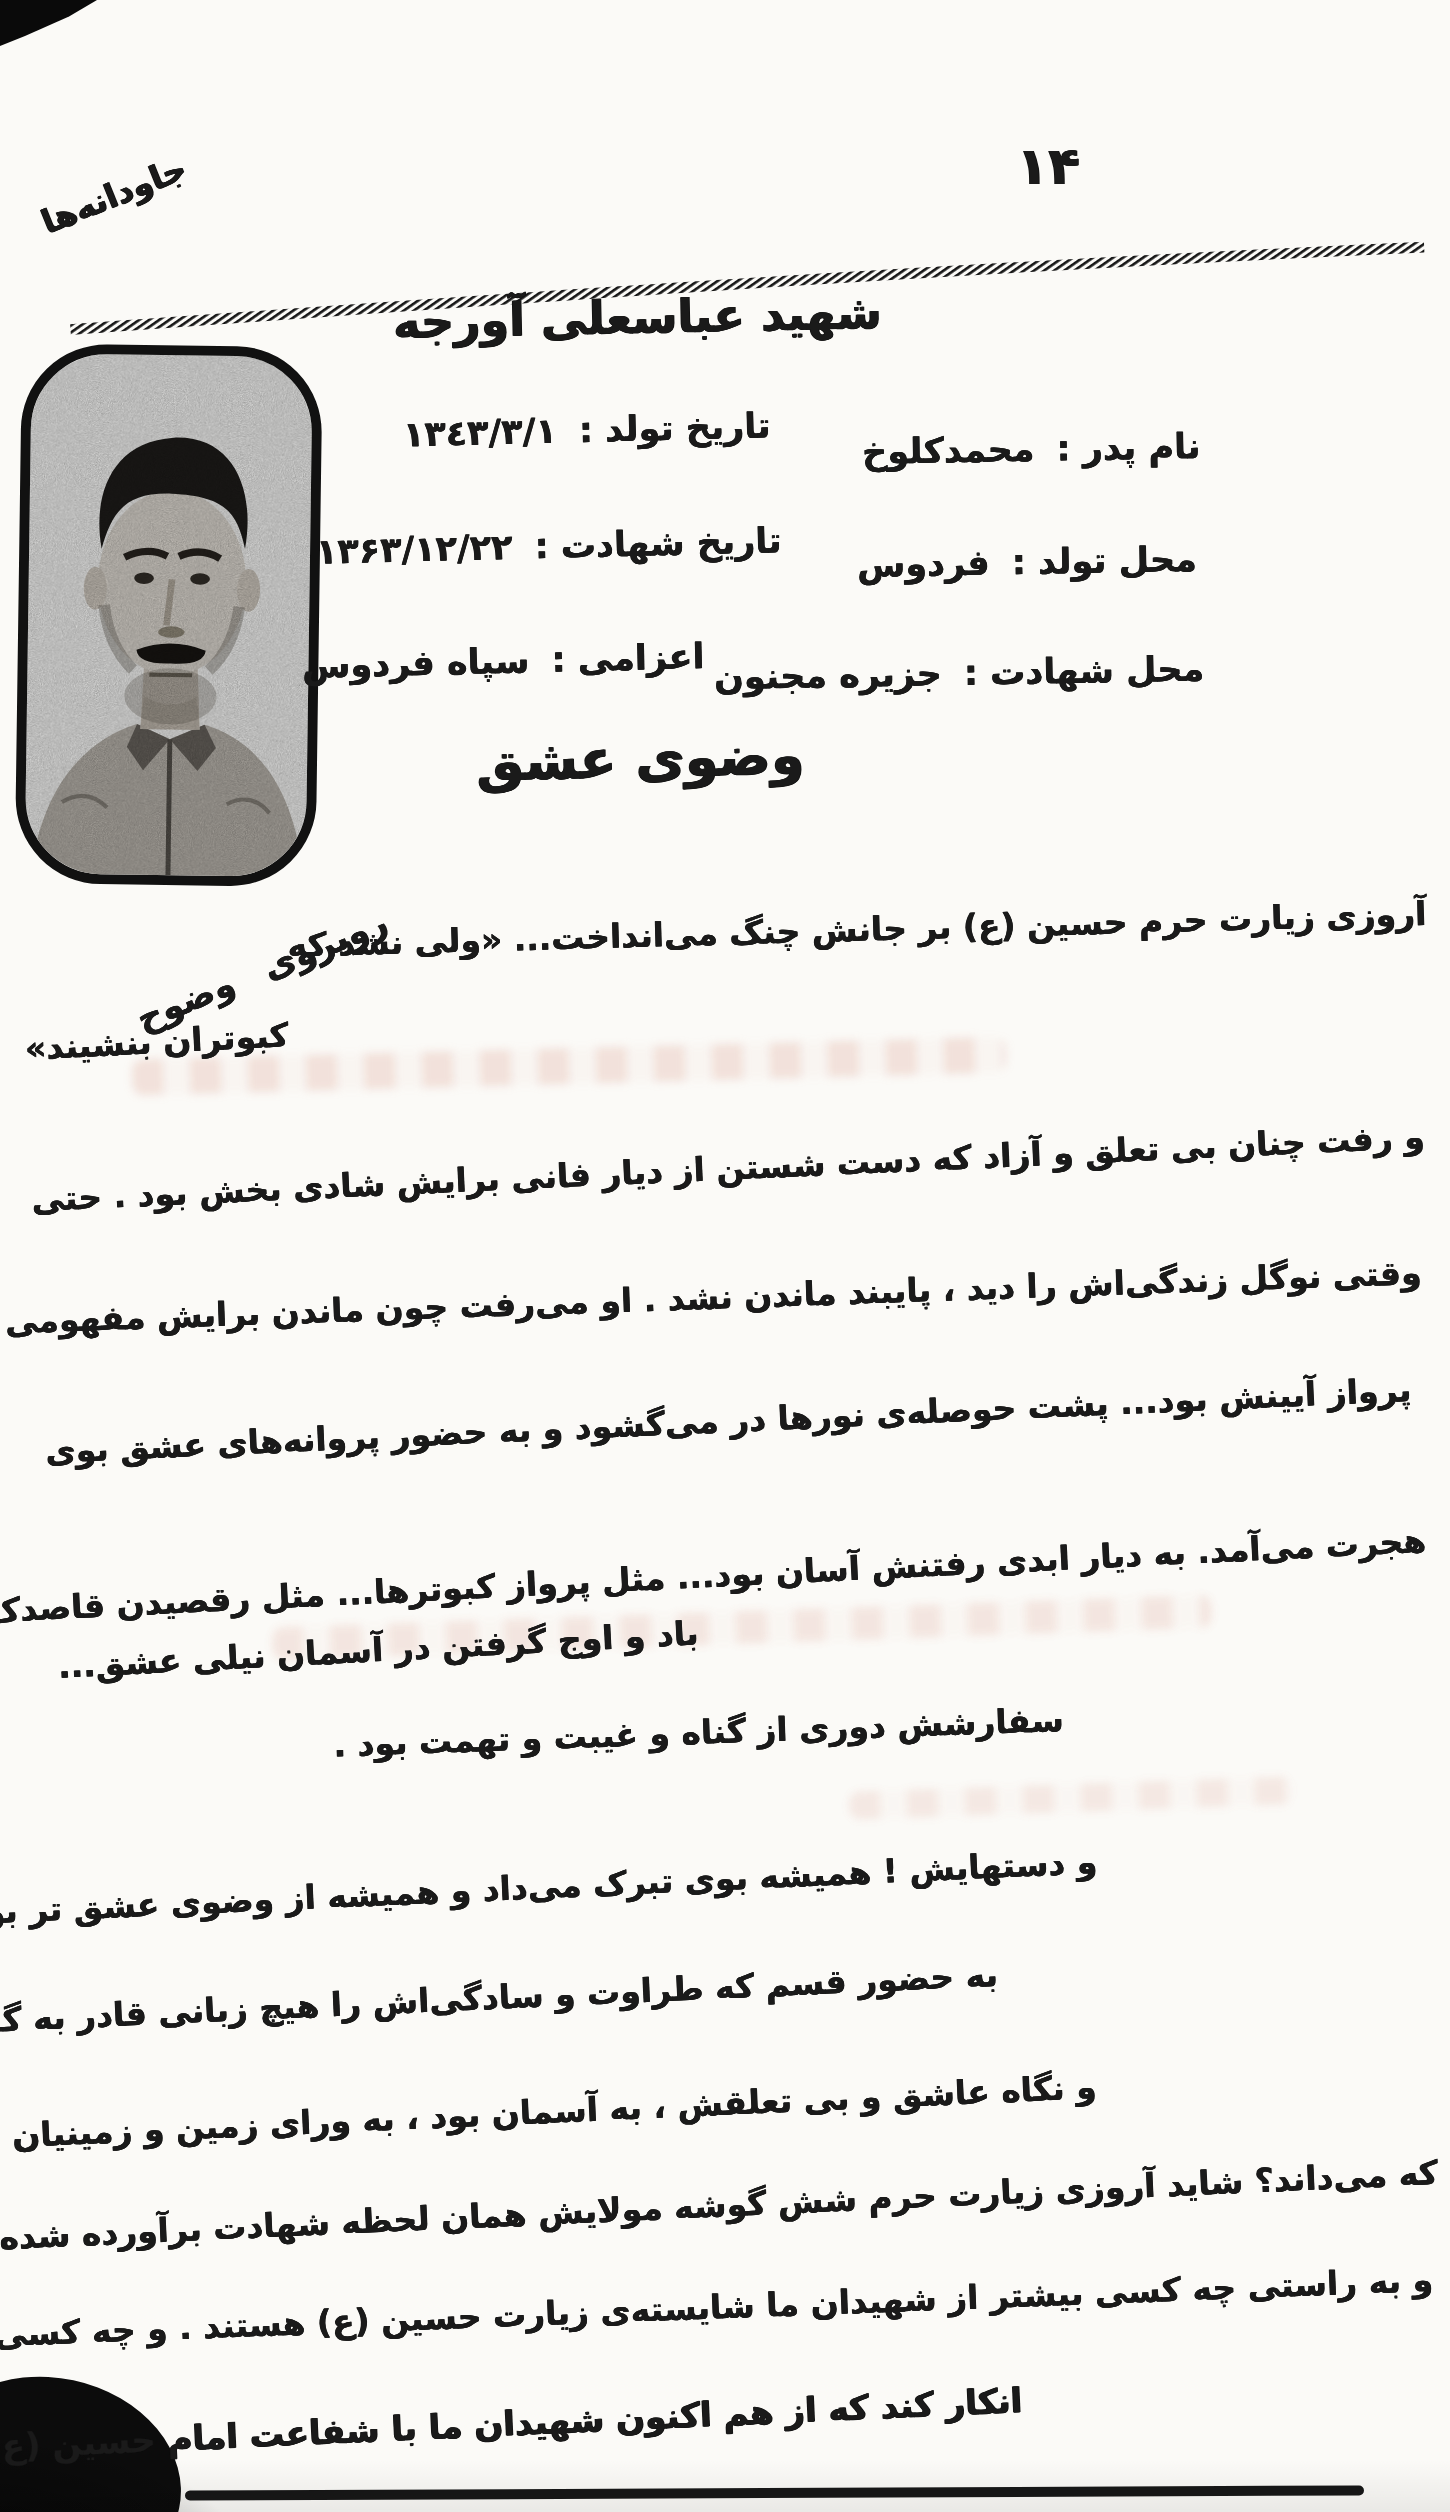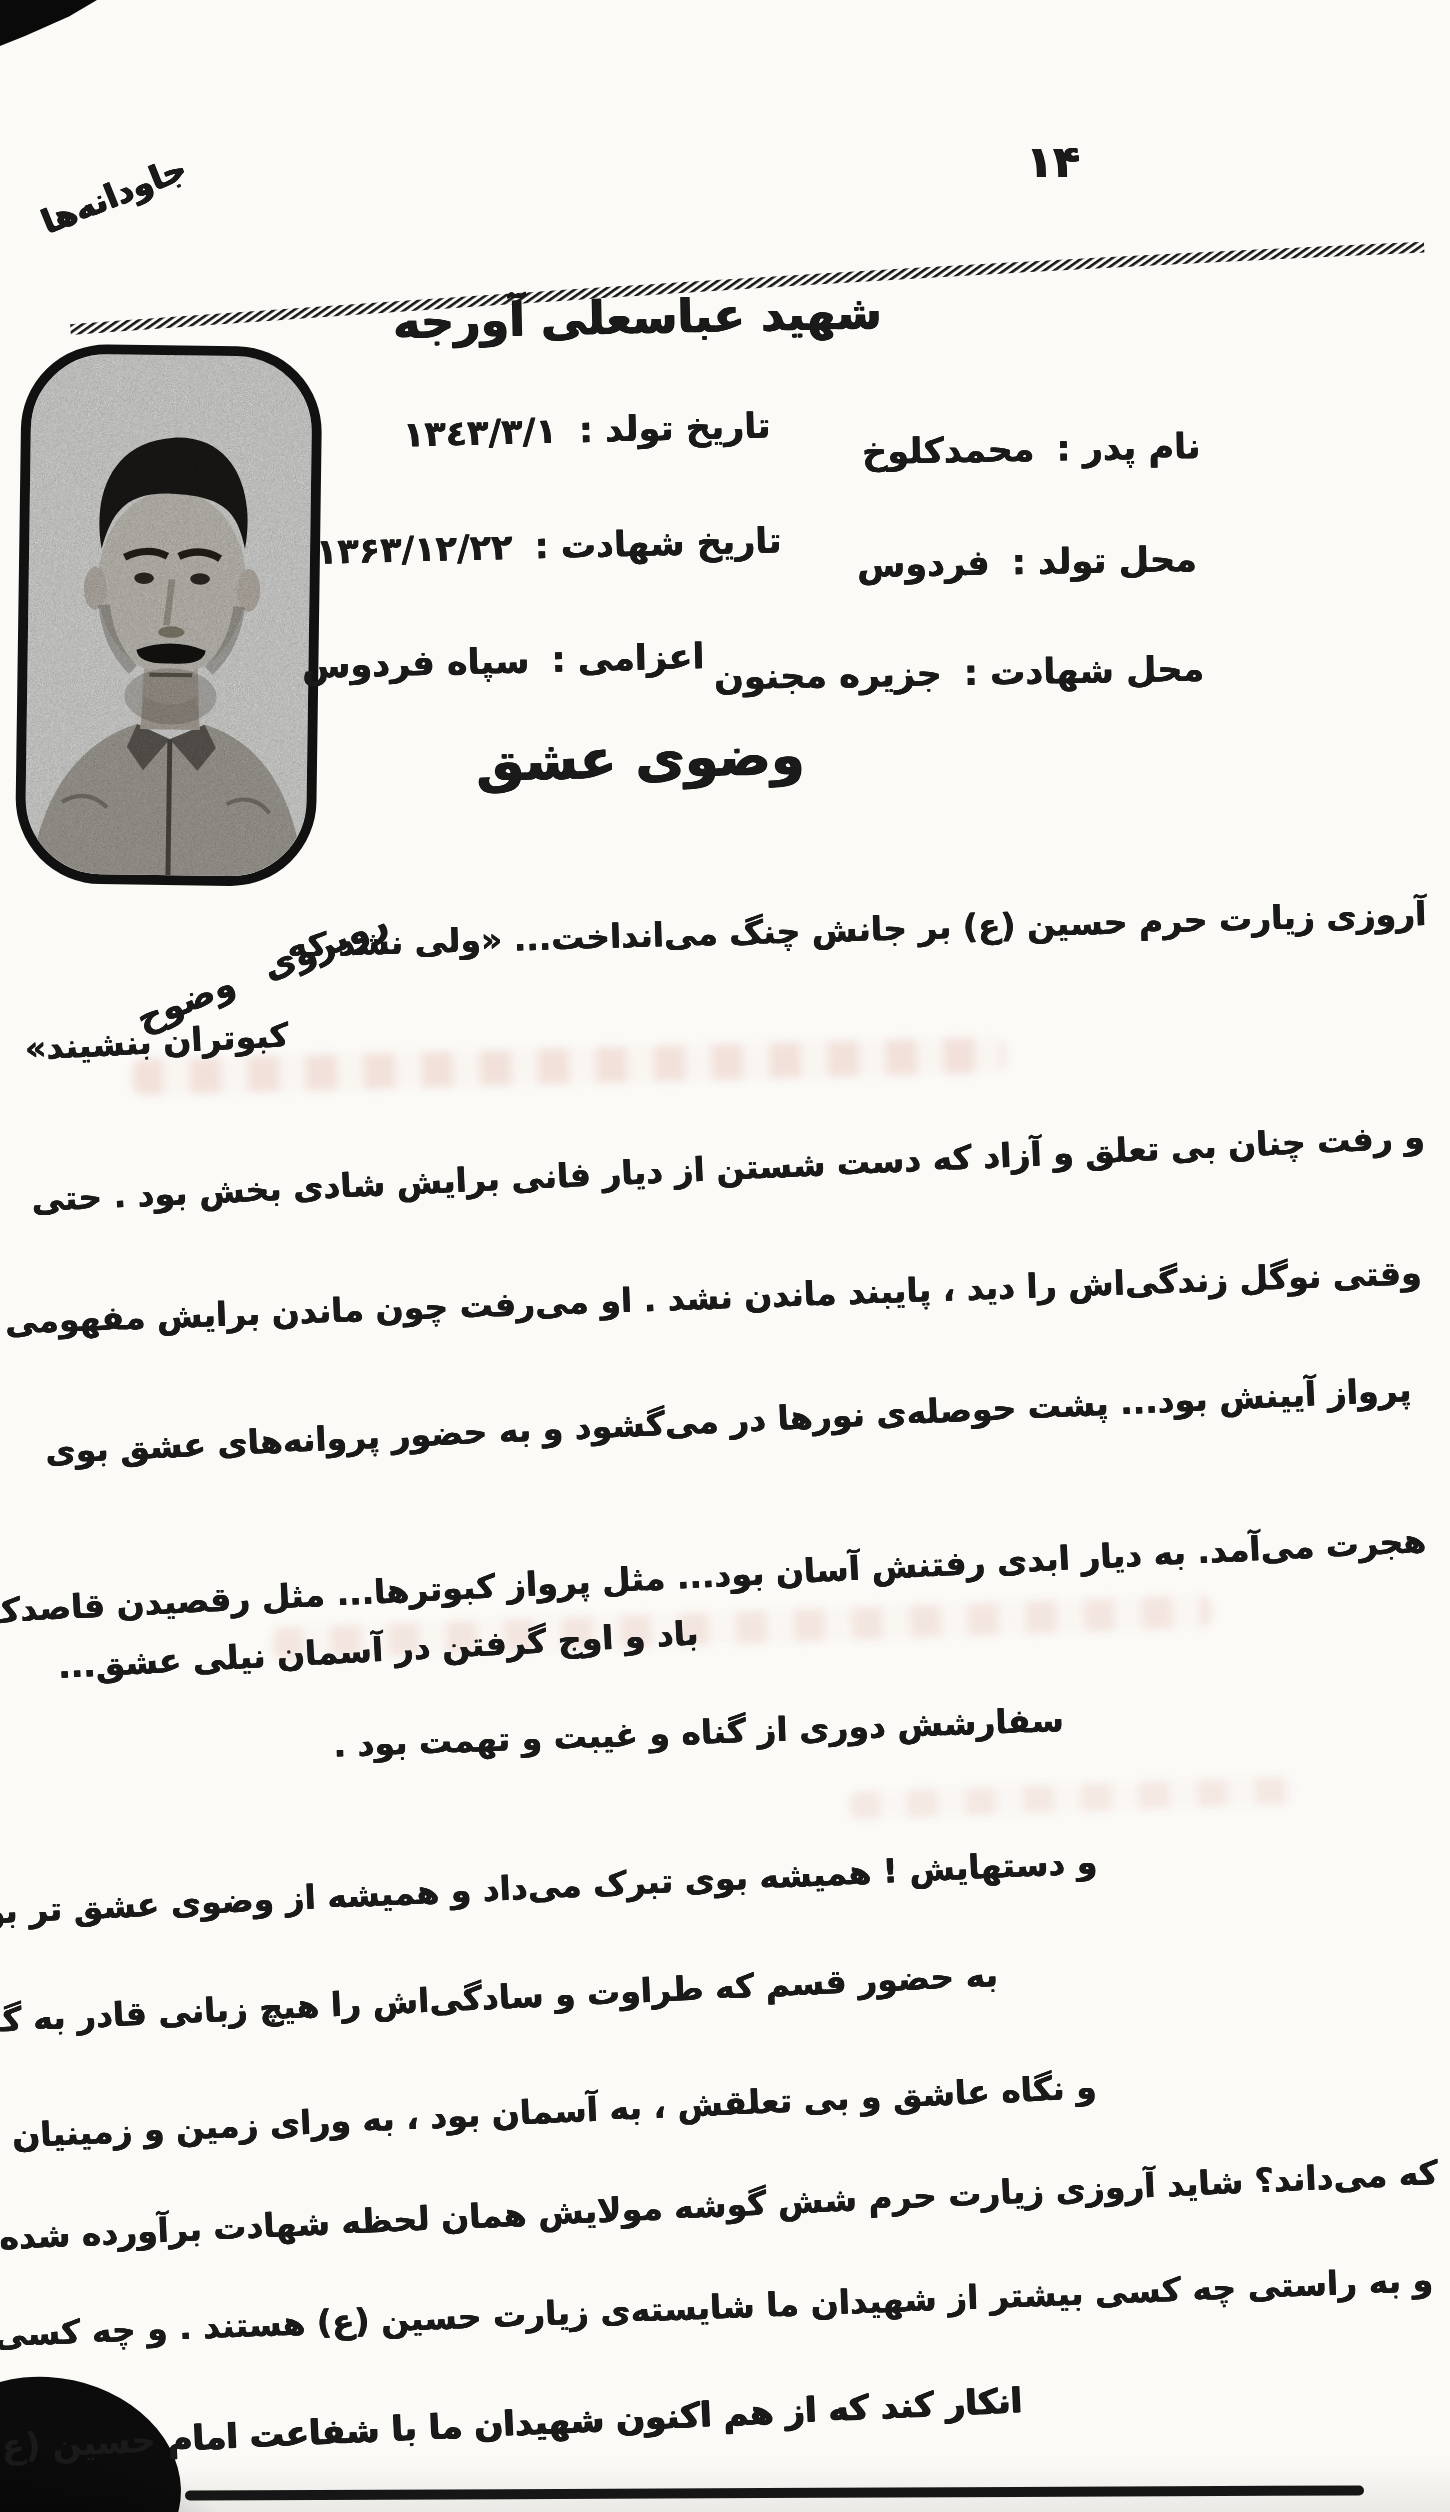--- a/index.html
+++ b/index.html
@@ -62,21 +62,21 @@
   <div class="corner-wedge"></div>
   <div class="gutter-shadow"></div>
   <div class="gutter-soft"></div>
   <div class="bottom-haze"></div>
   <div class="bottom-strip"></div>
 
   <div class="smudge" style="left:132px;top:1048px;width:874px;height:36px;transform:rotate(-1.5deg);"></div>
   <div class="smudge" style="left:272px;top:1611px;width:940px;height:33px;transform:rotate(-2deg);opacity:.8;"></div>
   <div class="smudge" style="left:849px;top:1784px;width:445px;height:28px;transform:rotate(-2deg);opacity:.7;"></div>
 
-  <div class="txt heavy" style="right:371px;top:136px;font-size:44px;">۱۴</div>
+  <div class="txt heavy" style="right:371px;top:136px;font-size:52px;">۱۴</div>
 
   <div class="txt heavy" style="left:43px;top:204px;font-size:33px;transform:rotate(-22deg);transform-origin:left center;">جاودانه‌ها</div>
 
   <svg width="1451" height="379" style="position:absolute;left:0;top:0;" viewBox="0 0 1760 460">
     <defs>
       <pattern id="hatchpat" patternUnits="userSpaceOnUse" width="7" height="7" patternTransform="rotate(55)">
         <rect x="0" y="0" width="3.2" height="7" fill="#161616"></rect>
       </pattern>
     </defs>
     <path d="M 85 400 C 480 372 1080 328 1728 300" fill="none" stroke="url(#hatchpat)" stroke-width="13"></path>

